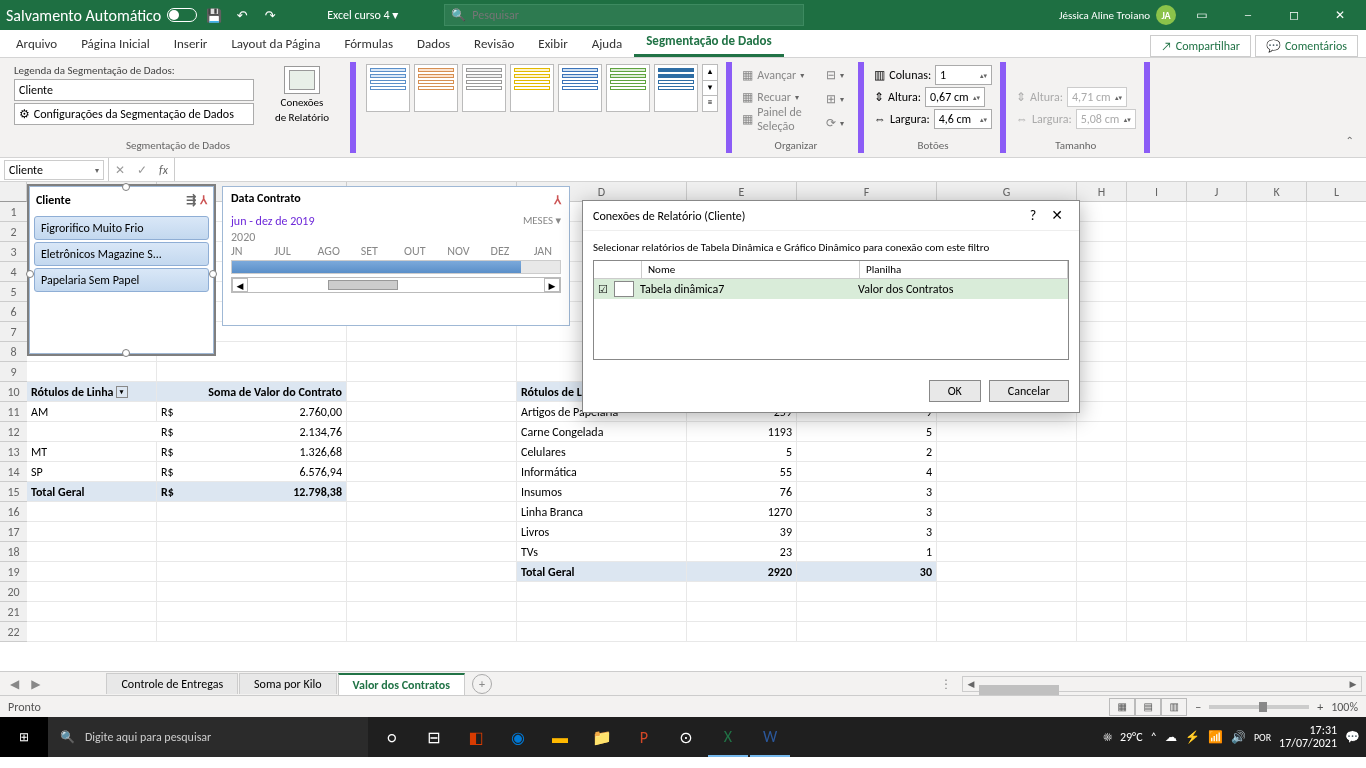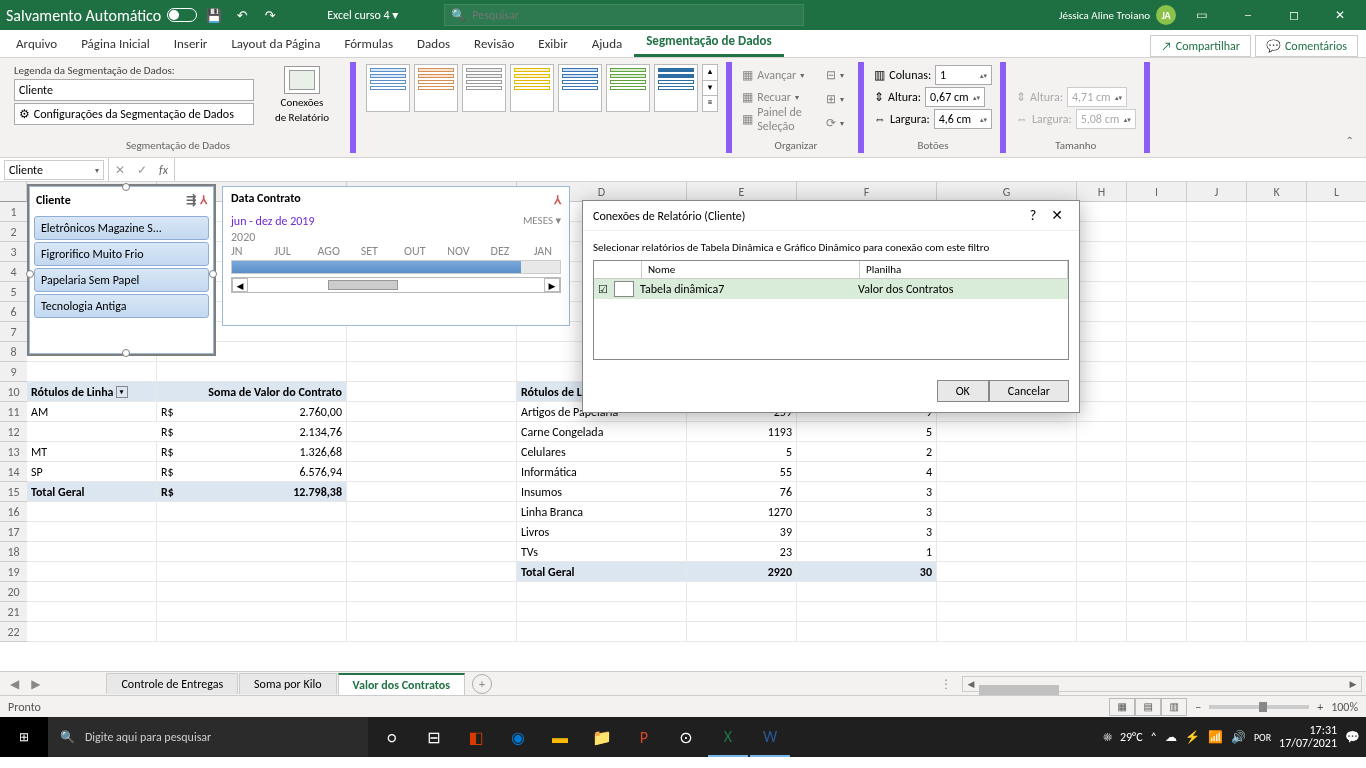--- a/index.html
+++ b/index.html
@@ -82,21 +82,21 @@
 .dlg-title span:first-child{flex:1}
 .dlg-help,.dlg-close{width:24px;text-align:center;cursor:pointer;font-size:14px}
 .dlg-body{padding:10px}
 .dlg-hint{font-size:11px;margin-bottom:6px}
 .dlg-list{border:1px solid #888;height:100px}
 .dlg-list-hdr{display:flex;background:#fff;border-bottom:1px solid #ccc}
 .dlg-list-hdr div{padding:2px 6px;border-right:1px solid #ccc;font-size:11px}
 .dlg-list-row{display:flex;align-items:center;background:#d9ecd9;padding:2px 4px}
 .dlg-list-row .chk{width:16px;font-size:11px}
 .dlg-list-row .ricon{width:20px;height:16px;border:1px solid #888;background:#fff;margin-right:6px}
-.dlg-btns{display:flex;justify-content:flex-end;padding:10px}
+.dlg-btns{display:flex;justify-content:flex-end;gap:8px;padding:10px}
 .dlg-btn{border:1px solid #888;background:#e8e8e8;padding:3px 18px;font-size:12px;cursor:pointer}
 .sheettabs{height:24px;border-top:1px solid #ccc;background:#f3f2f1;display:flex;align-items:center;padding:0 4px}
 .navarrow{padding:0 6px;color:#888}
 .stab{padding:3px 14px;background:#e8e8e8;border:1px solid #ccc;border-bottom:none;margin-right:1px;cursor:pointer;font-size:12px}
 .stab.active{background:#fff;font-weight:bold;color:#217346;border-top:2px solid #217346}
 .addtab{width:20px;height:20px;border:1px solid #aaa;border-radius:50%;display:flex;align-items:center;justify-content:center;margin-left:6px;color:#888}
 .hscroll{margin-left:auto;width:400px;height:16px;border:1px solid #ccc;display:flex;align-items:center}
 .hscroll-btn{width:16px;height:100%;display:flex;align-items:center;justify-content:center;font-size:9px;color:#666}
 .hscroll-track{flex:1;position:relative}
 .hscroll-thumb{position:absolute;left:0;width:80px;height:10px;background:#c0c0c0;top:1px}
@@ -707,24 +707,23 @@
         </div>
       </div>
 
     <div class="slicer selected" style="left:2px;top:4px;width:185px;height:168px">
       <div class="slicer-hdr">
         <span style="flex:1">Cliente</span>
         <span style="color:#666">⇶</span>
         <span style="color:#c55">⅄</span>
       </div>
       <div class="slicer-body" id="slicer-items">
+          <div class="slicer-item">Figrorifico Muito Frio</div>
           <div class="slicer-item">Eletrônicos Magazine S...</div>
-          <div class="slicer-item">Figrorifico Muito Frio</div>
           <div class="slicer-item">Papelaria Sem Papel</div>
-          <div class="slicer-item">Tecnologia Antiga</div>
         </div>
       <div class="handle" style="left:-4px;top:50%"></div>
       <div class="handle" style="right:-4px;top:50%"></div>
       <div class="handle" style="left:50%;top:-4px"></div>
       <div class="handle" style="left:50%;bottom:-4px"></div>
     </div>
 
     <div class="timeline" style="left:195px;top:4px;width:348px;height:140px">
       <div class="tl-hdr">
         <span>Data Contrato</span>

